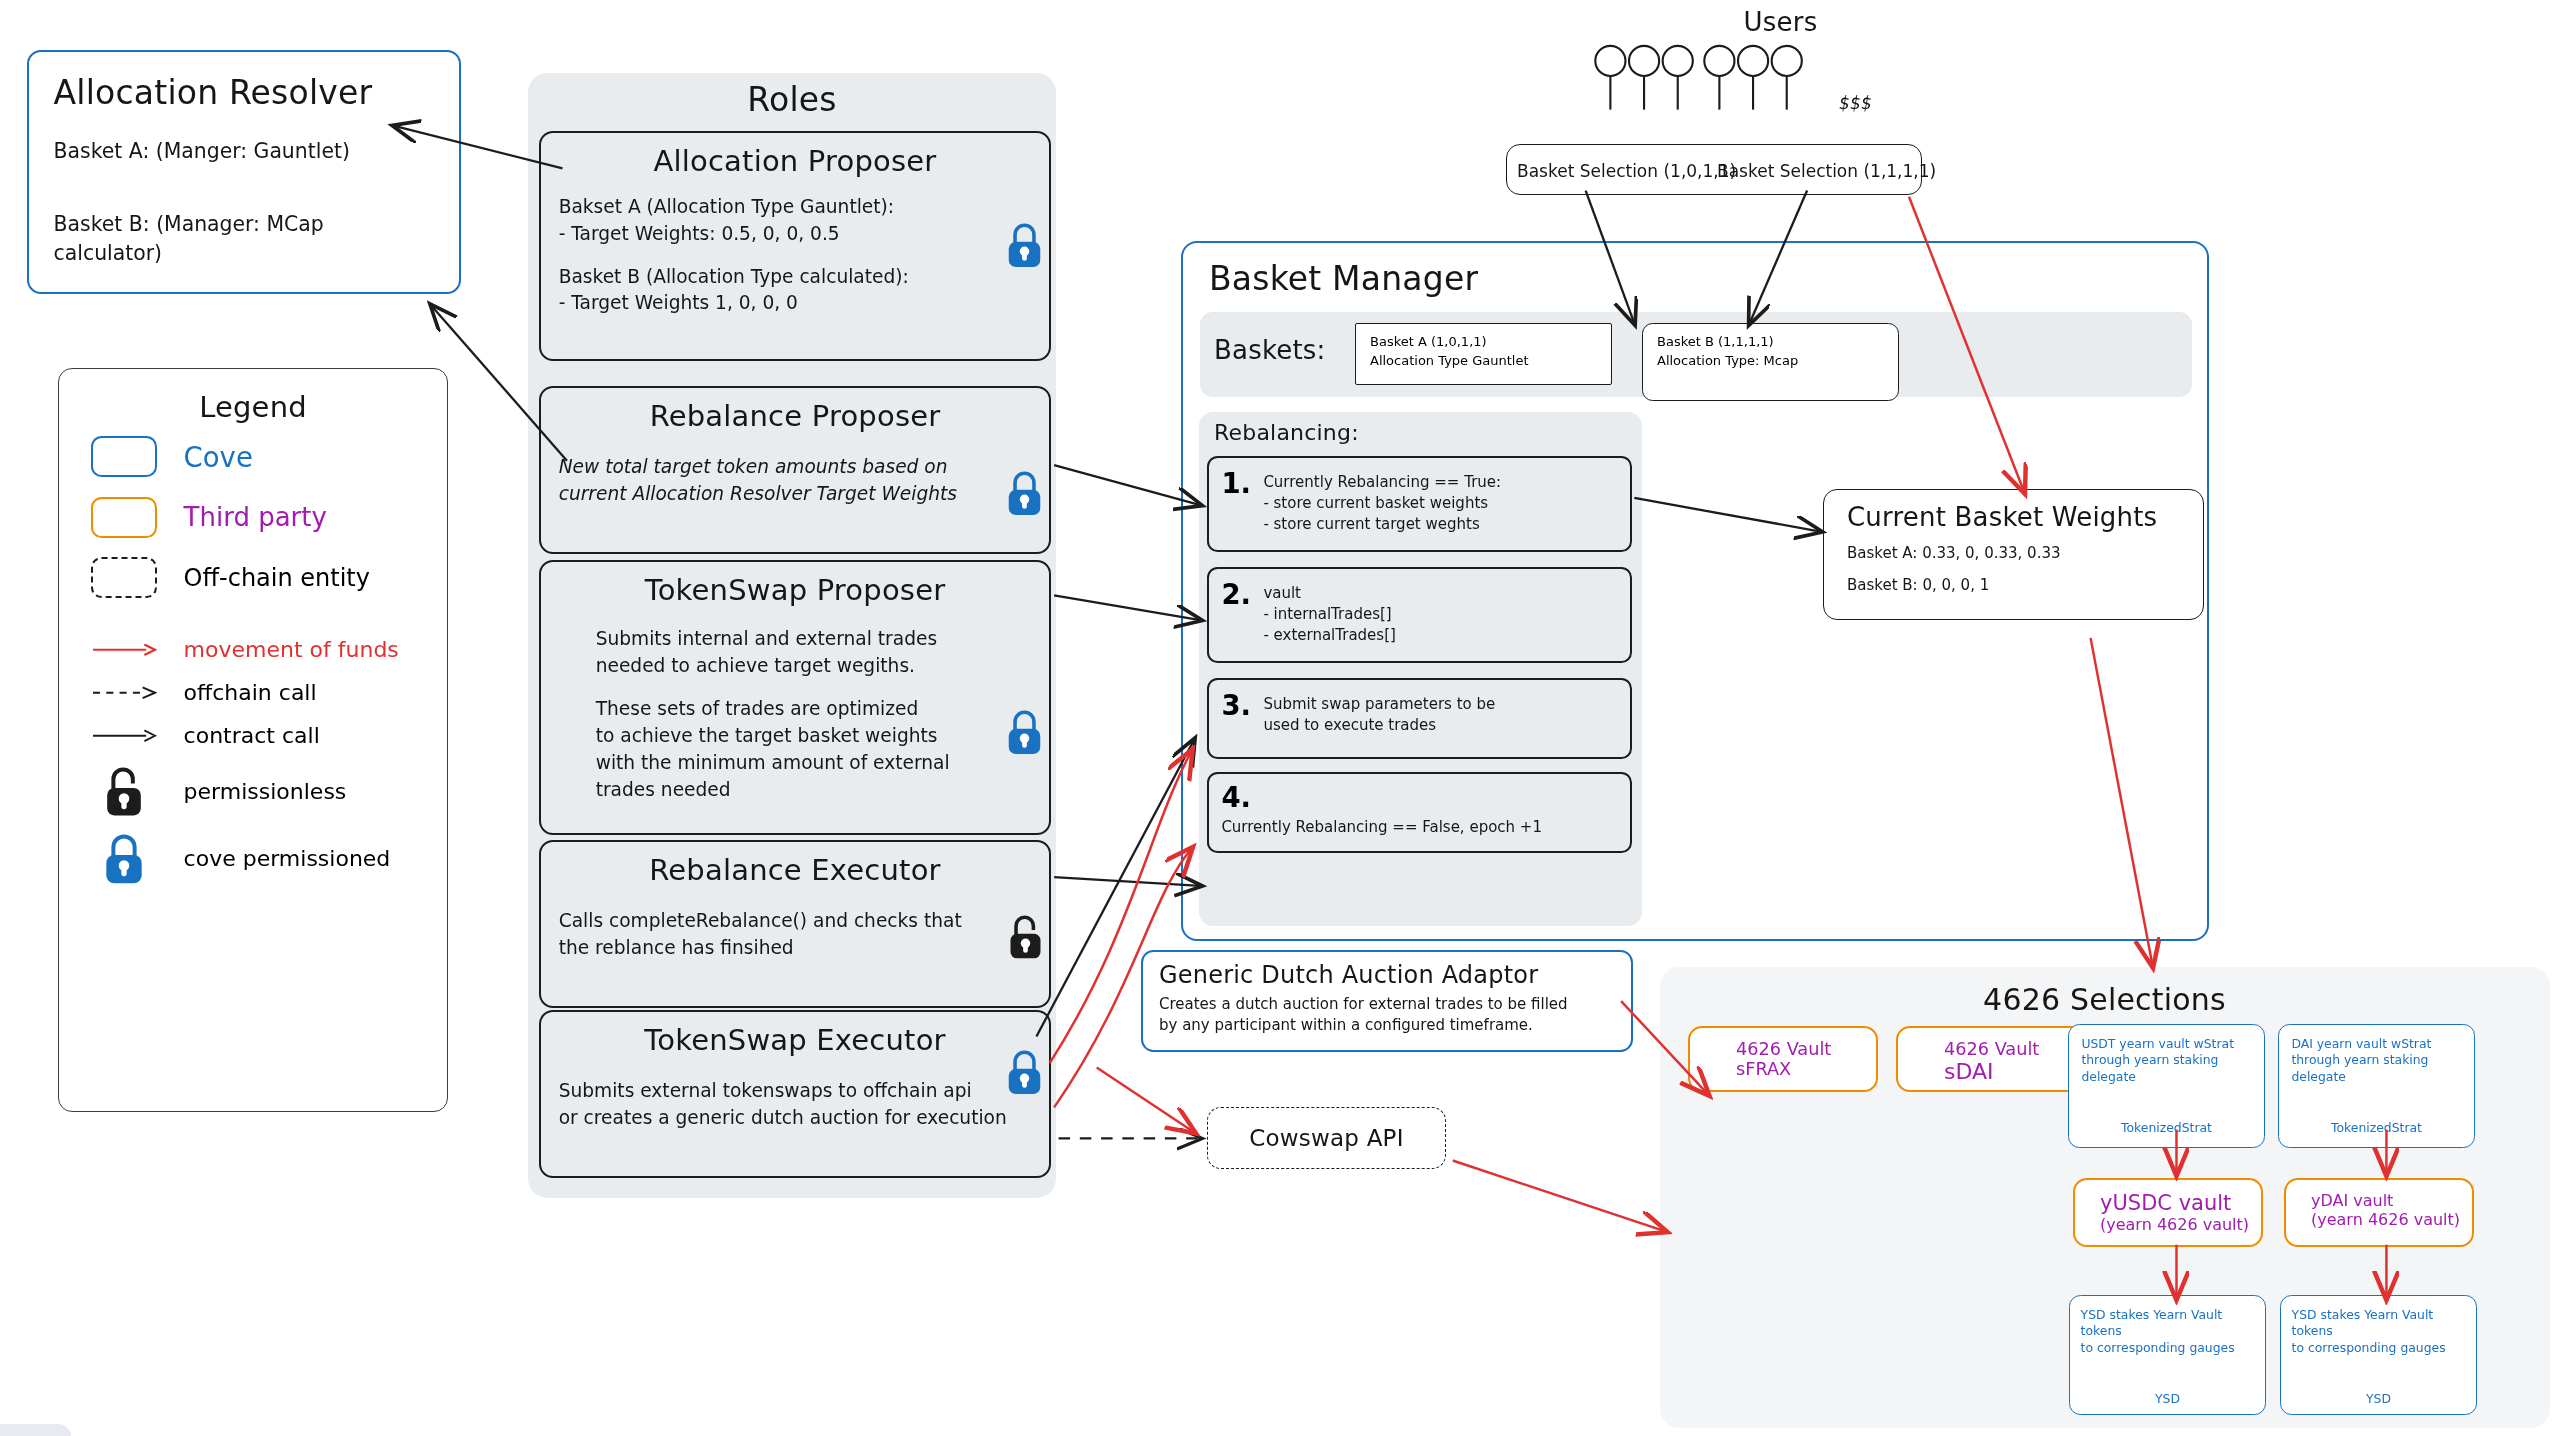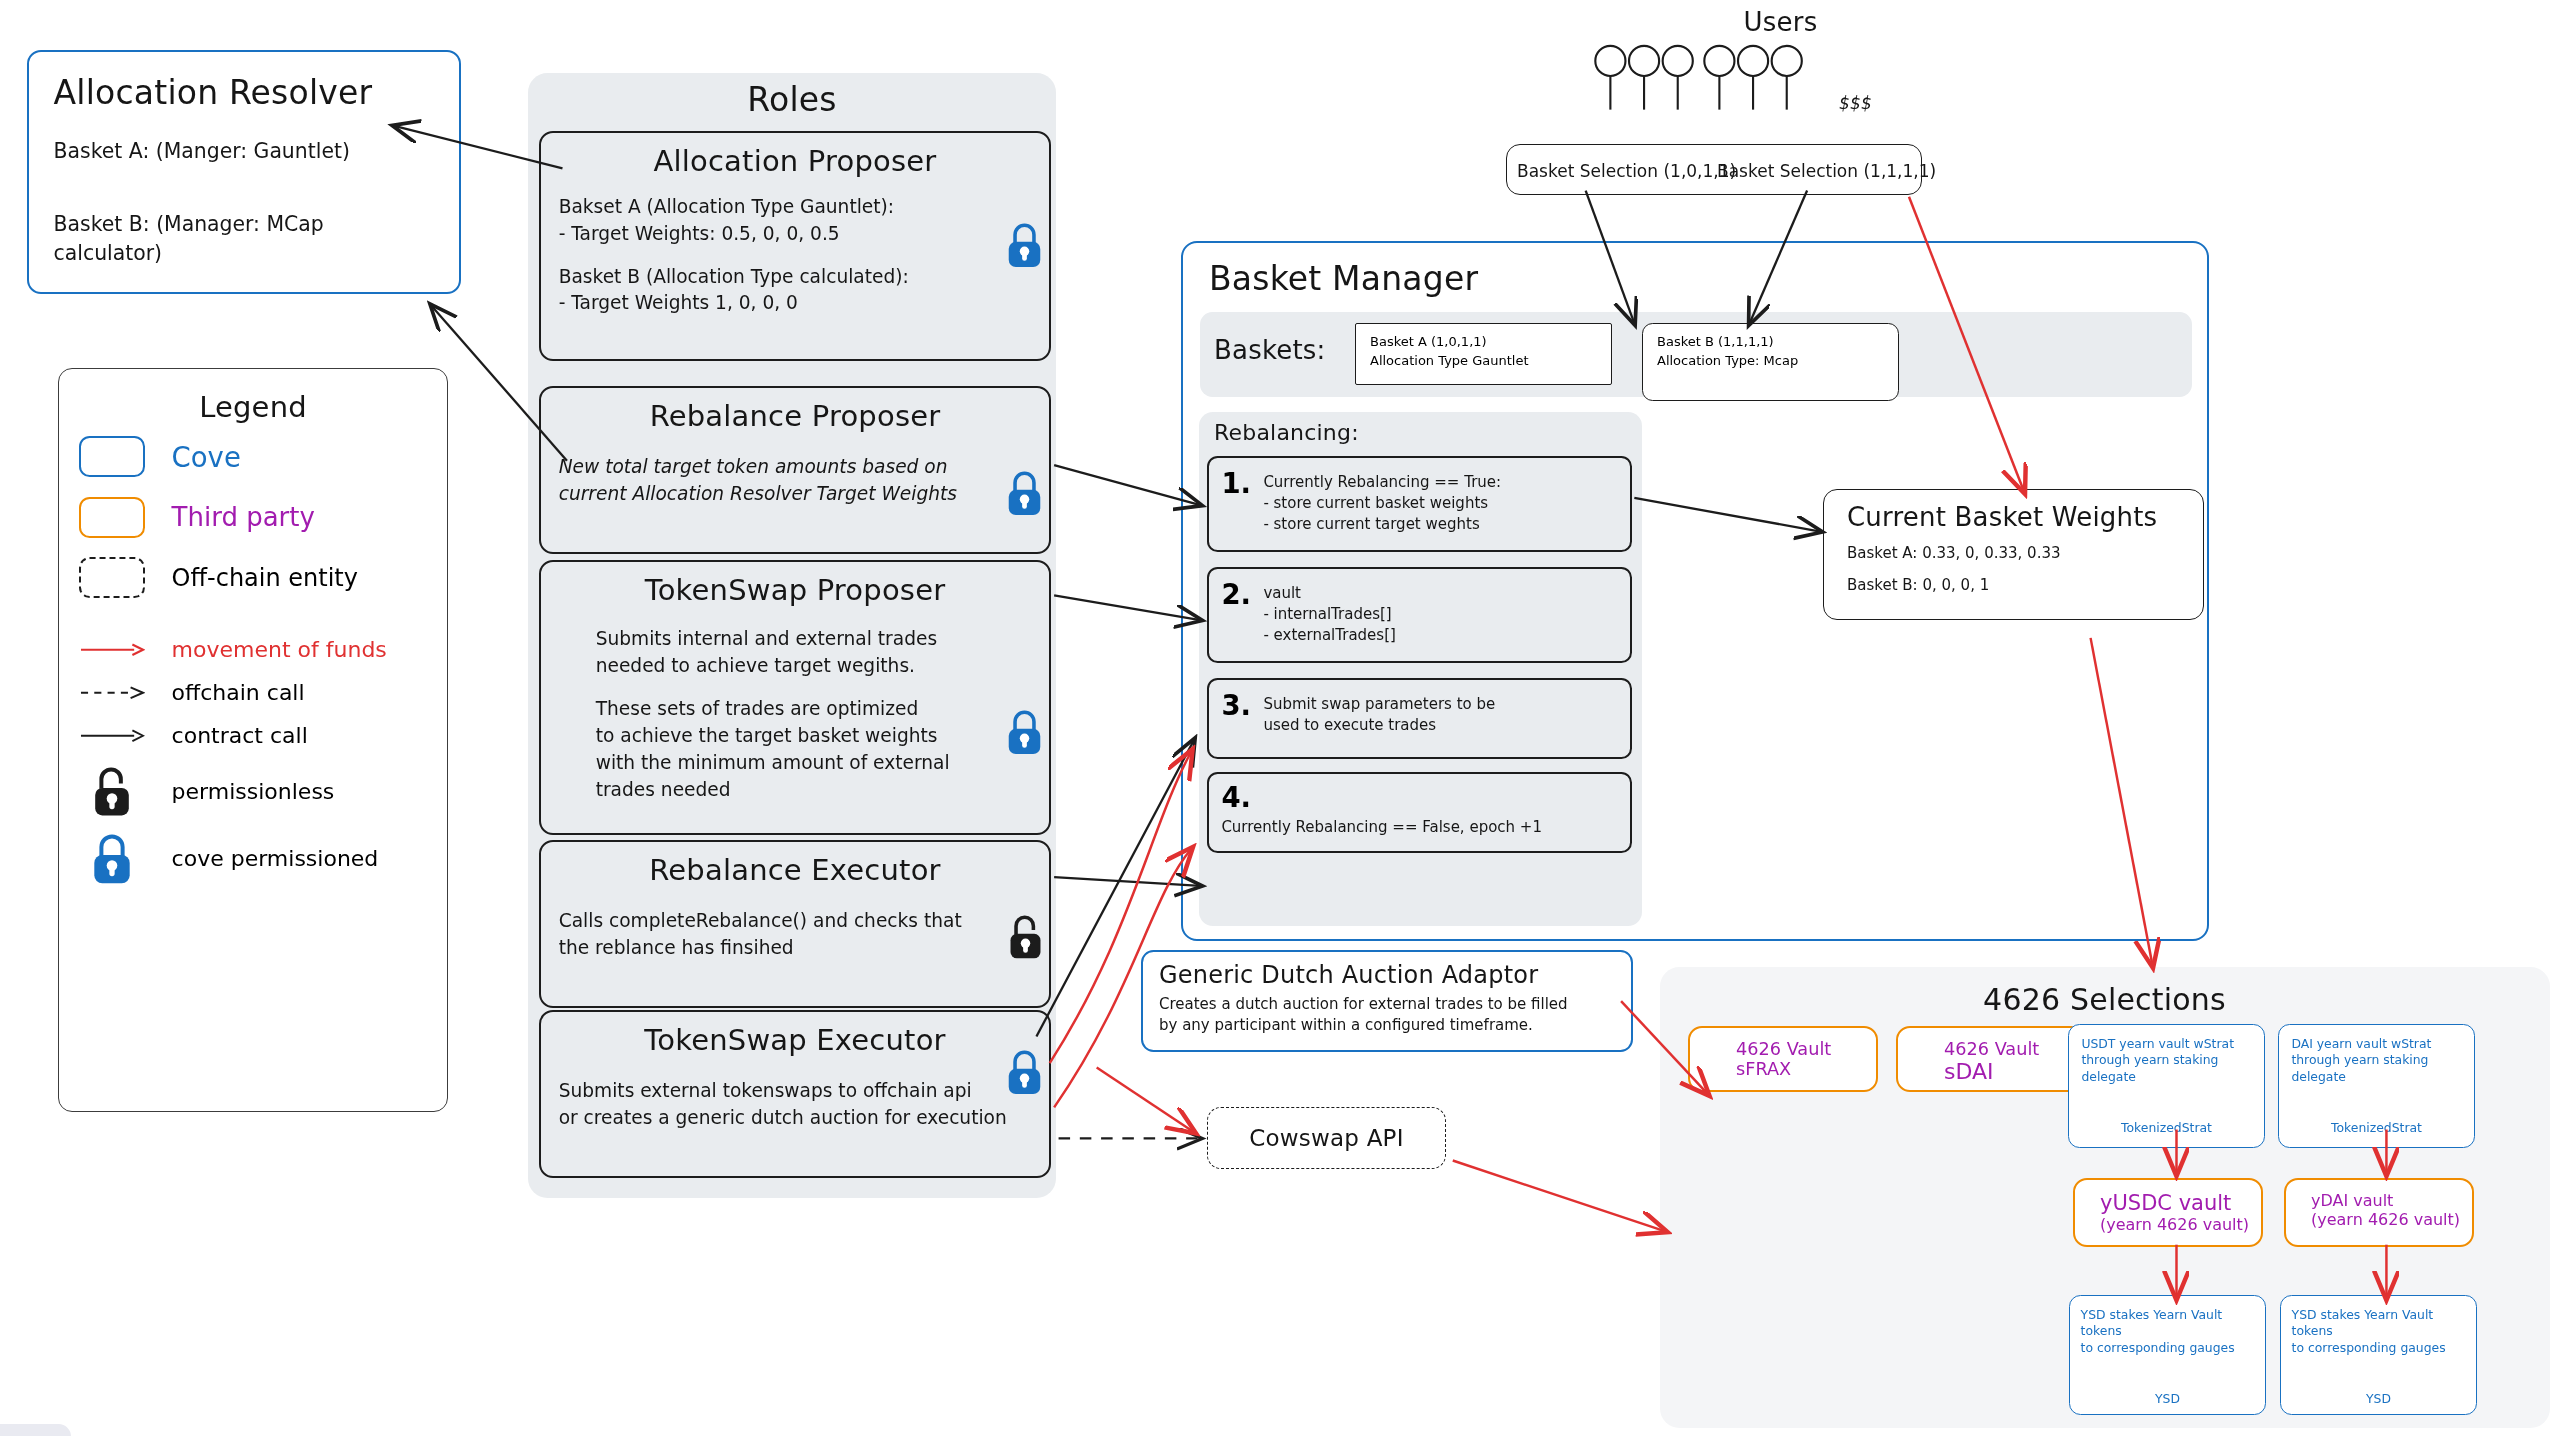--- a/index.html
+++ b/index.html
@@ -118,21 +118,21 @@
       <path d="M 2694,1405 L 2694,1465"></path>
     </g>
   </svg>
 
   <div class="node card cove" style="left:26.6px; top:50px; width:434px; height:244px; padding:21px 25px;">
     <div class="ttl h-xl">Allocation Resolver</div>
     <div class="body" style="margin-top:25px; font-size:20.4px;">Basket A: (Manger: Gauntlet)</div>
     <div class="body" style="margin-top:43px; font-size:20.4px;">Basket B: (Manager: MCap calculator)</div>
   </div>
 
-  <div class="node card" style="left:58px; top:368px; width:390px; height:744px; padding:21px 20px; border-width:1.9px; border-color:#3c3c3c;">
+  <div class="node card" style="left:58px; top:368px; width:390px; height:744px; padding:21px 32px; border-width:1.9px; border-color:#3c3c3c;">
     <div class="ttl h-lg center" style="margin-bottom:10.6px;">Legend</div>
 
     <div class="legend-row" style="margin-top:12.4px;">
       <div class="sw cove"></div>
       <div class="legend-lbl blue-txt" style="font-size:27.5px;">Cove</div>
     </div>
 
     <div class="legend-row" style="margin-top:19.5px;">
       <div class="sw third"></div>
       <div class="legend-lbl orange-txt" style="font-size:26px;">Third party</div>

